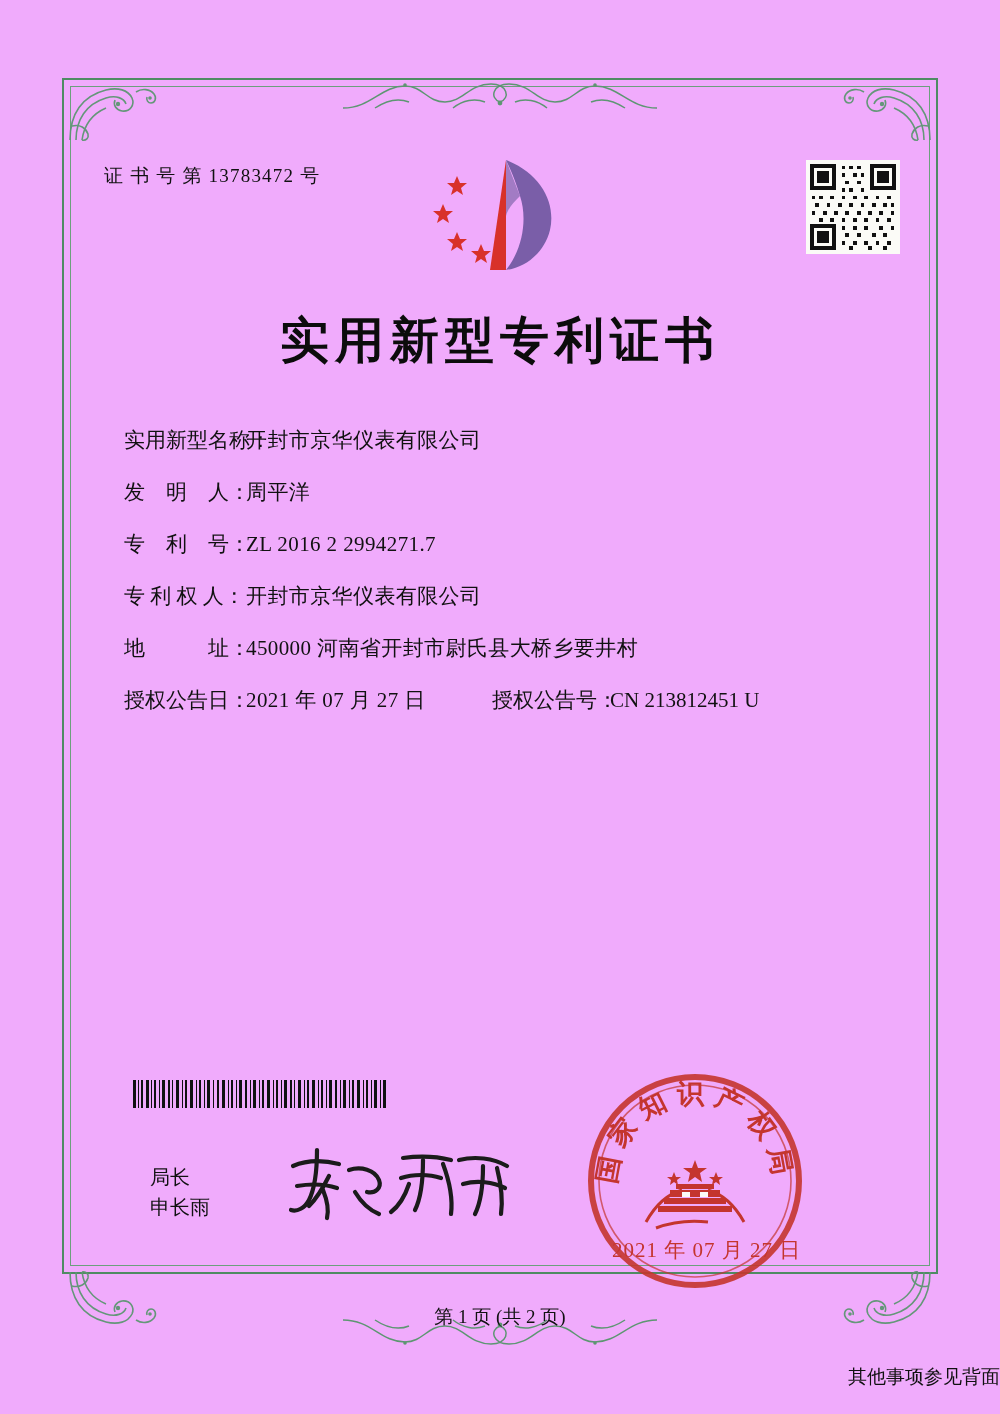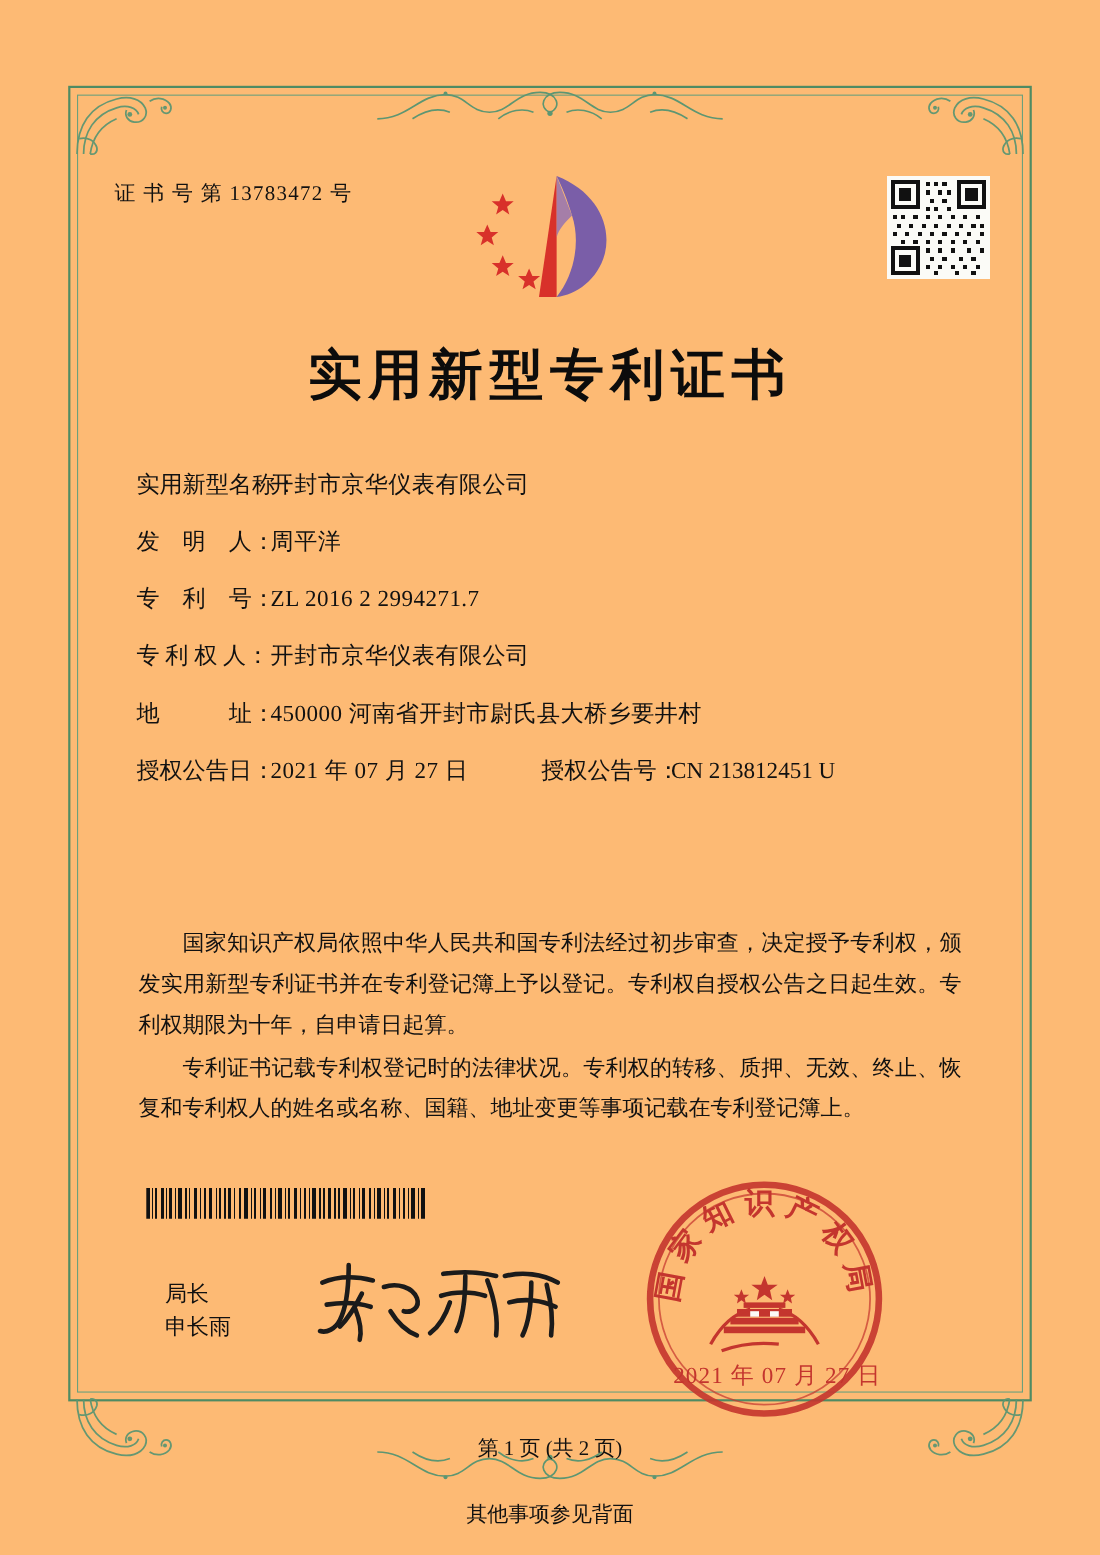--- a/index.html
+++ b/index.html
@@ -12,21 +12,21 @@
     height: 1414px;
     font-family: "Liberation Serif", serif;
     color: #1a1a1a;
     position: relative;
     overflow: hidden;
   }
 
   .page {
     position: absolute;
     inset: 0;
-    background: #fdba74;
+    background: #f0abfc;
   }
 
   
   .border-outer {
     position: absolute;
     left: 62px;
     top: 78px;
     width: 876px;
     height: 1196px;
     border: 2px solid #4f8b63;
@@ -221,21 +221,21 @@
     left: 0; right: 0;
     top: 1304px;
     text-align: center;
     font-size: 19px;
     color: #111;
   }
   .footer-note {
     position: absolute;
     left: 0; right: 0;
     top: 1364px;
-    text-align: center;
+    text-align: right;
     font-size: 19px;
     color: #111;
   }
 </style>
 </head>
 <body>
 
 <div class="page">
 
   <div class="border-outer"></div>
@@ -450,24 +450,20 @@
 
     <div class="field-row split">
       <span class="field-label">授权公告日：</span>
       <span class="field-value">2021 年 07 月 27 日</span>
       <span class="field-label2">授权公告号：</span>
       <span class="field-value2">CN 213812451 U</span>
     </div>
 
   </div>
 
-  <div class="body-text">
-    <p>国家知识产权局依照中华人民共和国专利法经过初步审查，决定授予专利权，颁发实用新型专利证书并在专利登记簿上予以登记。专利权自授权公告之日起生效。专利权期限为十年，自申请日起算。</p>
-    <p>专利证书记载专利权登记时的法律状况。专利权的转移、质押、无效、终止、恢复和专利权人的姓名或名称、国籍、地址变更等事项记载在专利登记簿上。</p>
-  </div>
 
   <div class="barcode">
     <svg viewBox="0 0 255 28" shape-rendering="crispEdges">
       <g fill="#111">
         <rect x="0" y="0" width="3" height="28"></rect>
           <rect x="5" y="0" width="1" height="28"></rect>
         <rect x="8" y="0" width="2" height="28"></rect>
           <rect x="13" y="0" width="3" height="28"></rect>
         <rect x="18" y="0" width="1" height="28"></rect>
           <rect x="21" y="0" width="2" height="28"></rect>

